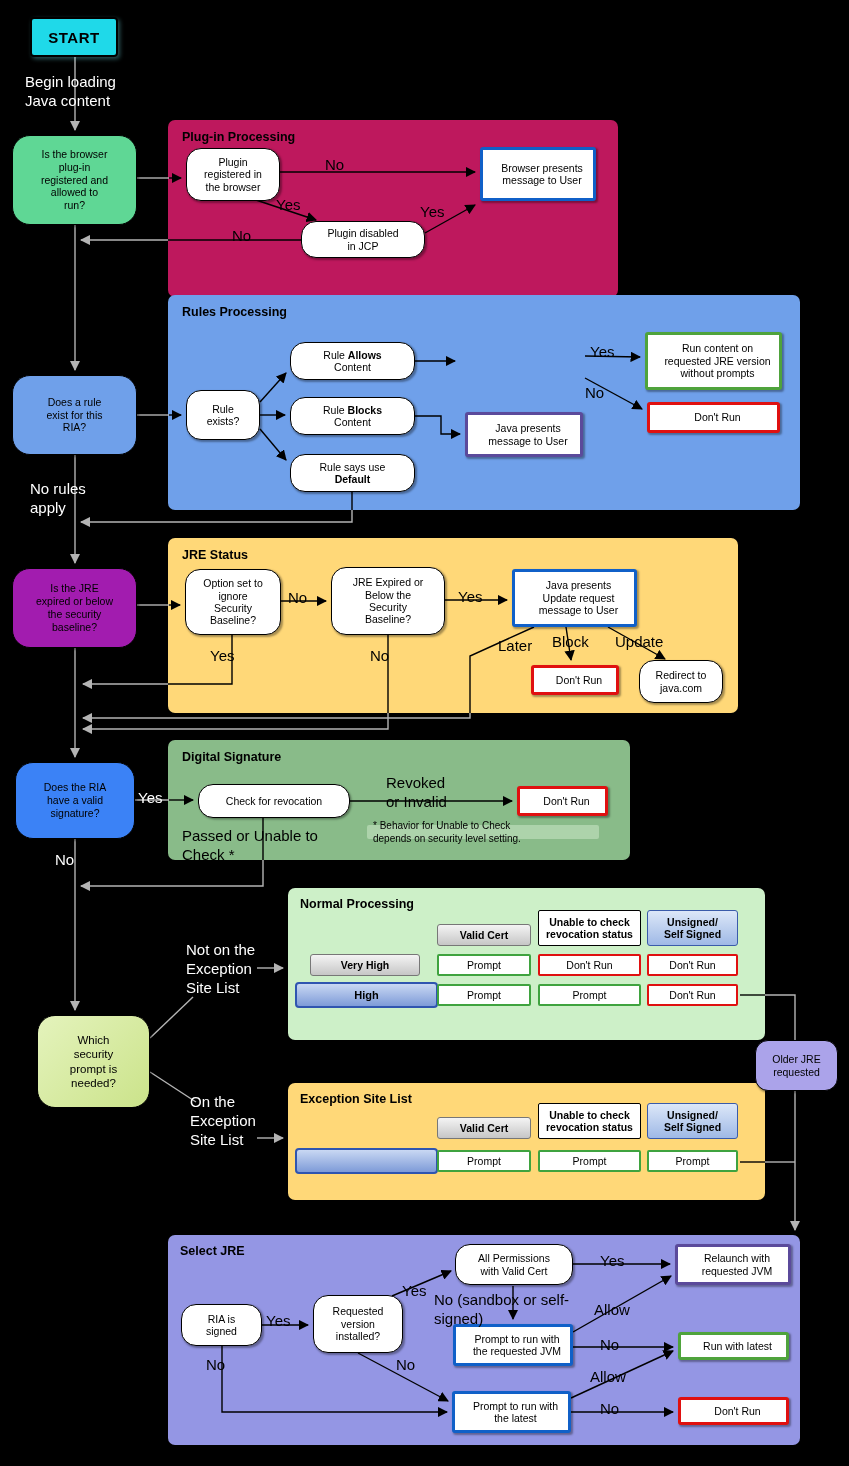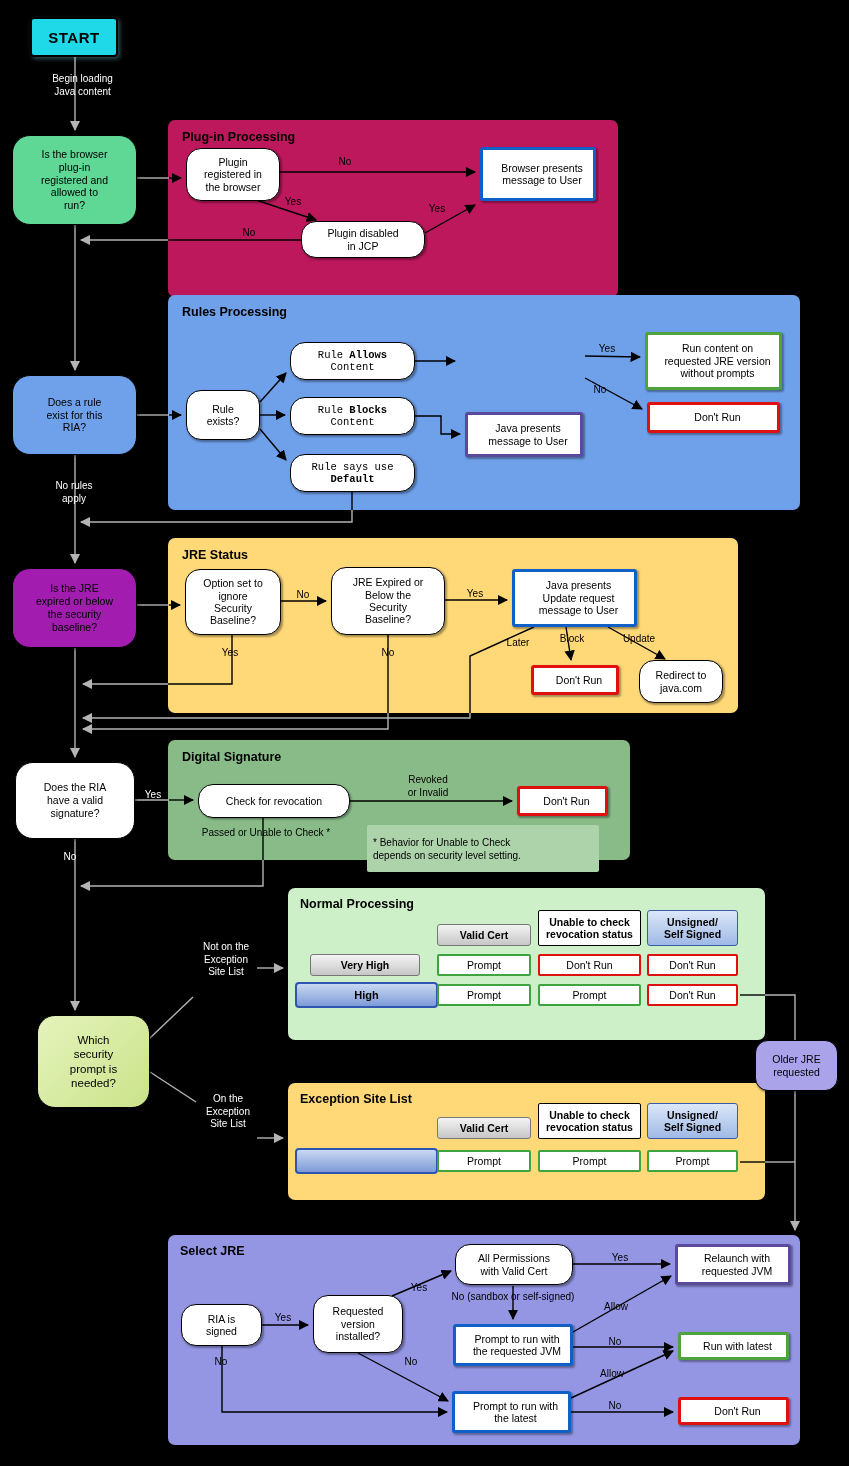--- a/index.html
+++ b/index.html
@@ -17,41 +17,41 @@
   .node { background:#fff; border:1.2px solid #000; border-radius:15px;
           box-shadow:1.5px 1.5px 2px rgba(0,0,0,0.35); }
   .dec  { border:1.4px solid #000; border-radius:18px; line-height:1.22;
           box-shadow:1.5px 1.5px 2px rgba(0,0,0,0.35); }
   .out  { background:#fff; border-radius:3px; box-shadow:1.5px 1.5px 2px rgba(0,0,0,0.35);padding-left:8px; }
   .b-blue   { border:3px solid #1060C8; }
   .b-red    { border:3px solid #E01010; }
   .b-green  { border:3px solid #4FA33C; }
   .b-purple { border:3px solid #5B4A9B; }
 
-  .lbl { position:absolute; font-size:10px; color:#000; text-align:center;
+  .lbl { position:absolute; font-size:15px; color:#000; text-align:left;
          white-space:pre-line; line-height:1.25; }
   .wh  { color:#fff; }
 
   .note { position:absolute; font-size:10px; line-height:1.3; color:#000; padding:3px 6px;
           white-space:pre-line; display:flex; align-items:center; border-radius:2px; }
 
   .hdr { position:absolute; display:flex; align-items:center; justify-content:center;
          text-align:center; font-weight:bold; font-size:10.5px; white-space:pre-line;
          line-height:1.15; color:#000; }
   .cell { position:absolute; background:#fff; display:flex; align-items:center;
           justify-content:center; font-size:10.5px; color:#000; border-radius:2px; }
   .cg { border:2px solid #3FA33F; }
   .cr { border:2px solid #E01010; }
   .grad-gray { background:linear-gradient(180deg,#F4F4F4,#C6C6C6); border:1px solid #777; border-radius:3px; }
   .grad-blue { background:linear-gradient(180deg,#DCE7F8,#9FB9E6); border:1px solid #3A5BAA; border-radius:3px; }
   .bar-blue { position:absolute; background:linear-gradient(180deg,#C9D8F3,#7E9BD8);
               border:2px solid #2F55B0; border-radius:4px; display:flex; align-items:center;
               justify-content:center; font-weight:bold; font-size:11px; color:#000; }
 
-  .wsn { white-space:normal;font-family:Liberation Mono, monospace; }
+  .wsn { white-space:normal; }
   .wsn .ln { line-height:1.18; }
 
   #wires { position:absolute; left:0; top:0; pointer-events:none; }
   #start-box { position:absolute; display:flex; align-items:center; justify-content:center;
                font-weight:bold; font-size:15px; letter-spacing:0.5px; color:#000;
                border:2px solid #000; border-radius:4px;
                box-shadow:2px 2px 4px rgba(120,230,240,0.35); }
 </style>
 </head>
 <body>
@@ -168,21 +168,21 @@
 registered and
 allowed to
 run?</div>
   <div class="dec" style="left:12px;top:375px;width:125px;height:80px;background:#6FA0EA">Does a rule
 exist for this
 RIA?</div>
   <div class="dec" style="left:12px;top:568px;width:125px;height:80px;background:#a21caf">Is the JRE
 expired or below
 the security
 baseline?</div>
-  <div class="dec" style="left:15px;top:762px;width:120px;height:77px;background:#ffffff">Does the RIA
+  <div class="dec" style="left:15px;top:762px;width:120px;height:77px;background:#3b82f6">Does the RIA
 have a valid
 signature?</div>
   <div class="dec" style="left:37px;top:1015px;width:113px;height:93px;font-size:11.5px;background:linear-gradient(135deg,#E4F3BC,#CBE38A)">Which
 security
 prompt is
 needed?</div>
   <div class="dec" style="left:755px;top:1040px;width:83px;height:51px;border-radius:13px;background:#ABA3EA">Older JRE
 requested</div>
 
   <div class="node" style="left:186px;top:148px;width:94px;height:53px">Plugin
@@ -249,21 +249,21 @@
   <span class="lbl" style="left:288px;top:589px;width:30px">No</span>
   <span class="lbl" style="left:458px;top:588px;width:34px">Yes</span>
   <span class="lbl" style="left:210px;top:647px;width:40px">Yes</span>
   <span class="lbl" style="left:370px;top:647px;width:36px">No</span>
   <span class="lbl" style="left:498px;top:637px;width:40px">Later</span>
   <span class="lbl" style="left:552px;top:633px;width:40px">Block</span>
   <span class="lbl" style="left:615px;top:633px;width:48px">Update</span>
 
   <div class="node" style="left:198px;top:784px;width:152px;height:34px">Check for revocation</div>
   <div class="out b-red" style="left:517px;top:786px;width:91px;height:30px">Don't Run</div>
-  <div class="note" style="left:367px;top:825px;width:232px;height:47px;background:#ADD3AB">* Behavior for Unable to Check
+  <div class="note" style="left:367px;top:825px;width:232px;height:14px;background:#ADD3AB">* Behavior for Unable to Check
 depends on security level setting.</div>
   <span class="lbl" style="left:386px;top:774px;width:84px">Revoked
 or Invalid</span>
   <span class="lbl" style="left:182px;top:827px;width:168px">Passed or Unable to Check *</span>
   <span class="lbl wh" style="left:138px;top:789px;width:30px">Yes</span>
   <span class="lbl wh" style="left:55px;top:851px;width:30px">No</span>
 
   <span class="lbl wh" style="left:186px;top:941px;width:80px">Not on the
 Exception
 Site List</span>

